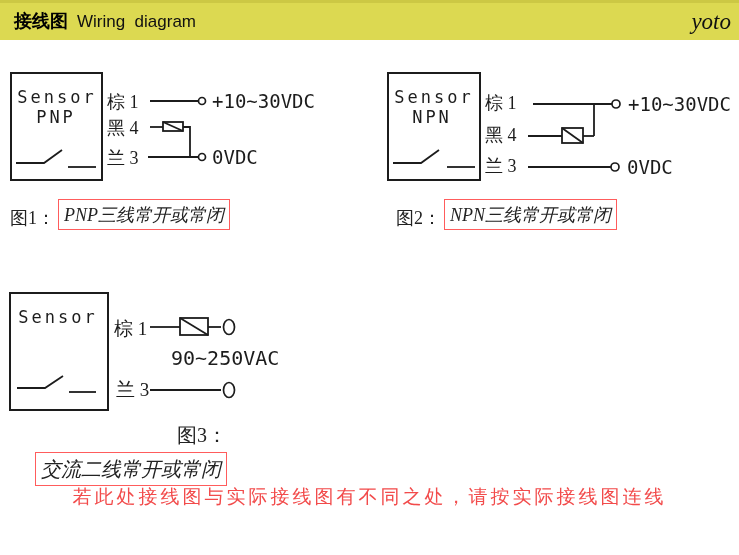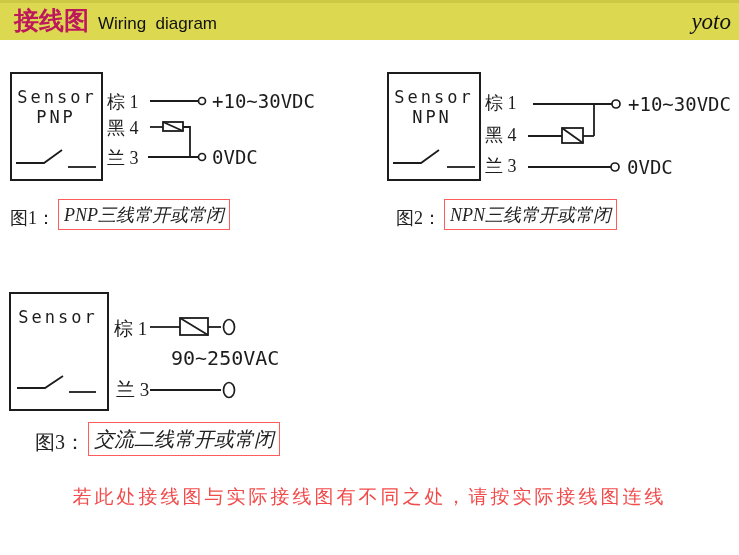--- a/index.html
+++ b/index.html
@@ -11,21 +11,21 @@
   
   .header {
     position:absolute; top:0; left:0; width:739px; height:40px;
     background:#dcd951; border-top:3px solid #ccc844;
     display:flex; align-items:center; justify-content:space-between;
     padding:0 8px 2px 14px;
   }
   .header-left { display:flex; align-items:baseline; }
   .title-cn {
     font-family:"Liberation Serif", serif; font-weight:bold;
-    font-size:25px; color:#be185d;
+    font-size:18px; color:#000000;
   }
   .title-en {
     font-size:17px; color:#111; margin-left:9px; white-space:pre;
   }
   .brand {
     font-family:"Liberation Serif", serif; font-style:italic;
     font-size:23px; color:#111; padding-top:2px;
   }
   
   svg.diag { position:absolute; overflow:visible; }
@@ -44,21 +44,21 @@
   .term-label { font-size:19px; }
   .volt-label { font-size:20px; }
   
   .caption {
     position:absolute; font-family:"Liberation Serif", serif;
     font-size:18px; color:#222; display:flex; align-items:flex-end; gap:3px;
     white-space:nowrap;
   }
   #cap1 { left:10px;  top:199px; }
   #cap2 { left:396px; top:199px; }
-  #cap3 { left:35px;  top:422px; font-size:20px; }
+  #cap3 { left:35px;  top:422px; font-size:20px;flex-direction:column; }
   .cap-box { border:1px solid #ff5c5c; padding:3px 5px 2px 5px;font-style:italic; }
   
   .warning {
     position:absolute; top:484px; left:0; width:739px; text-align:center;
     color:#f24b4b; font-size:19px; letter-spacing:3px; white-space:nowrap;
   }
 </style>
 </head>
 <body>
 

